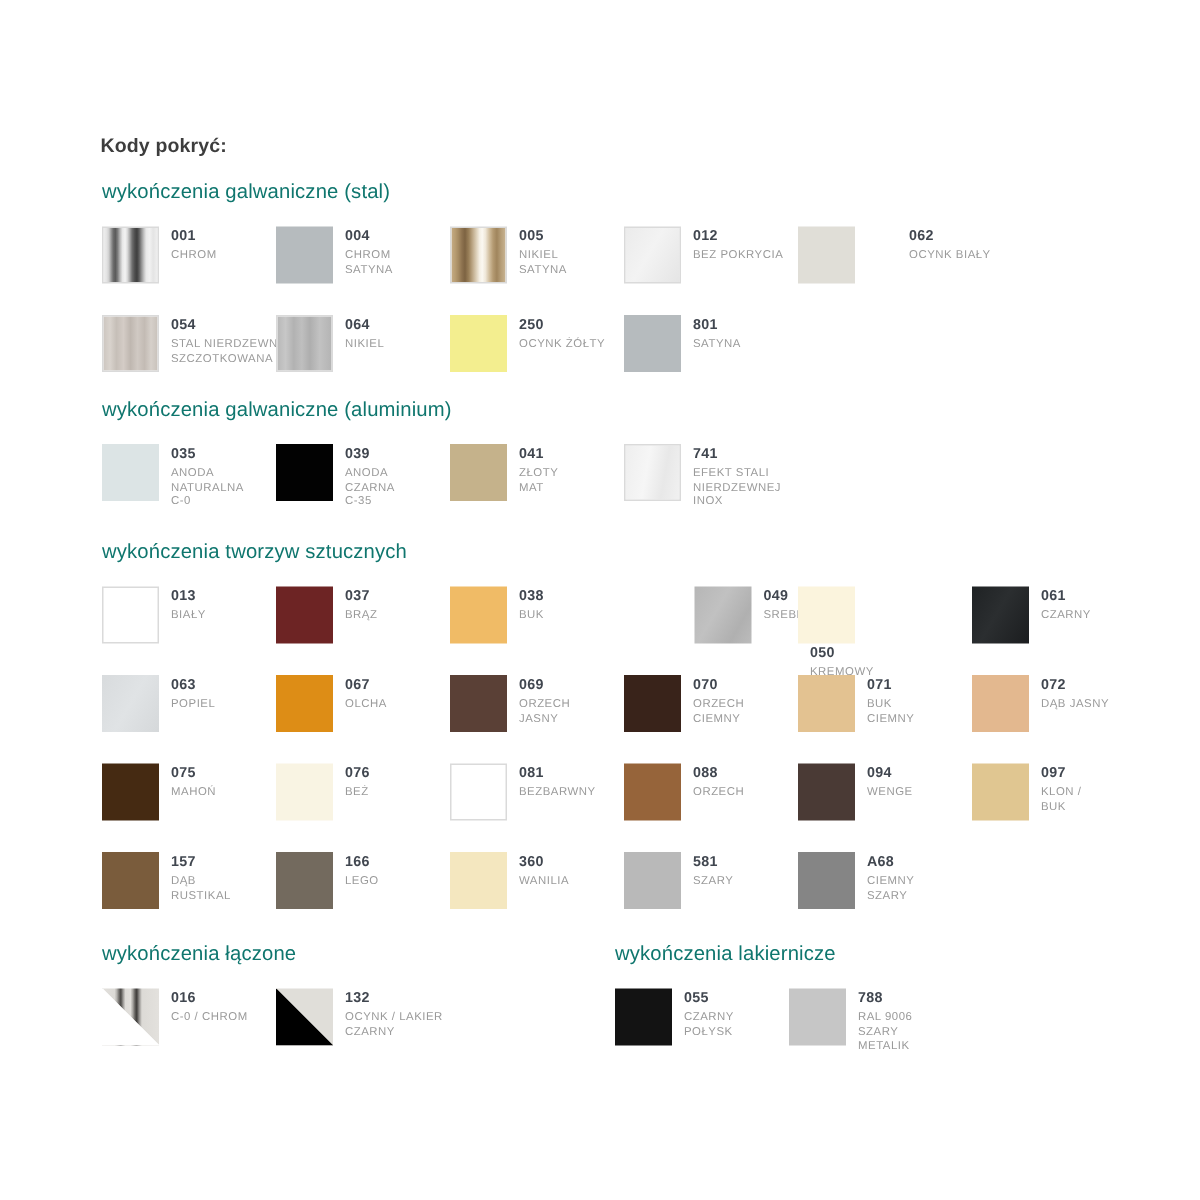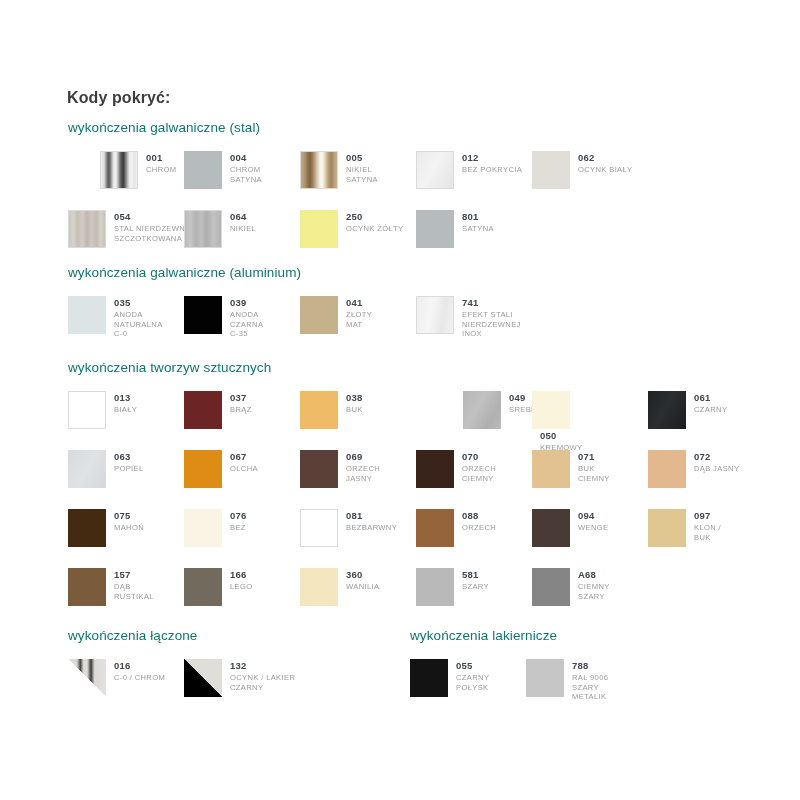--- a/index.html
+++ b/index.html
@@ -7,21 +7,21 @@
     width:800px;height:800px;
     background:#ffffff;
     font-family:"Liberation Sans", sans-serif;
     color:#3b3b3b;
     overflow:hidden;
   }
   .page{position:relative;width:800px;height:800px;}
 
   .doc-title{
     position:absolute;left:28px;top:89px;
-    font-size:16px;font-weight:bold;color:#3d3d3d;
+    font-size:13px;font-weight:bold;color:#3d3d3d;
     letter-spacing:.1px;
     padding-left:39px;
   }
 
   .section{position:absolute;}
   .section-title{
     font-size:13.5px;font-weight:400;color:#0f766e;
     letter-spacing:.1px;margin:0 0 16px 0;
   }
 
@@ -120,21 +120,21 @@
 <body>
 
 <div class="page">
 
   <div class="doc-title">Kody pokryć:</div>
 
   <div class="section" style="left:68px;top:120px;width:720px;">
     <div class="section-title">wykończenia galwaniczne (stal)</div>
     <div class="grid">
       <div class="row">
-        <div class="cell" style="left:0px;margin-left:32px;">
+        <div class="cell" style="left:0px;">
           <div class="sw bordered tx-chrome"></div>
           <div class="lbl">
               <div class="code">001</div>
               <div class="name">CHROM</div>
             </div>
         </div>
         <div class="cell" style="left:116px;">
           <div class="sw" style="background:#b6bbbe"></div>
           <div class="lbl">
               <div class="code">004</div>
@@ -150,21 +150,21 @@
 SATYNA</div>
             </div>
         </div>
         <div class="cell" style="left:348px;">
           <div class="sw bordered tx-bez-pokrycia"></div>
           <div class="lbl">
               <div class="code">012</div>
               <div class="name">BEZ POKRYCIA</div>
             </div>
         </div>
-        <div class="cell" style="left:464px;">
+        <div class="cell" style="left:464px;gap:28px;">
           <div class="sw" style="background:#e0ded7"></div>
           <div class="lbl">
               <div class="code">062</div>
               <div class="name">OCYNK BIAŁY</div>
             </div>
         </div>
       </div>
       <div class="row">
         <div class="cell" style="left:0px;">
           <div class="sw bordered tx-stal-szczot"></div>

